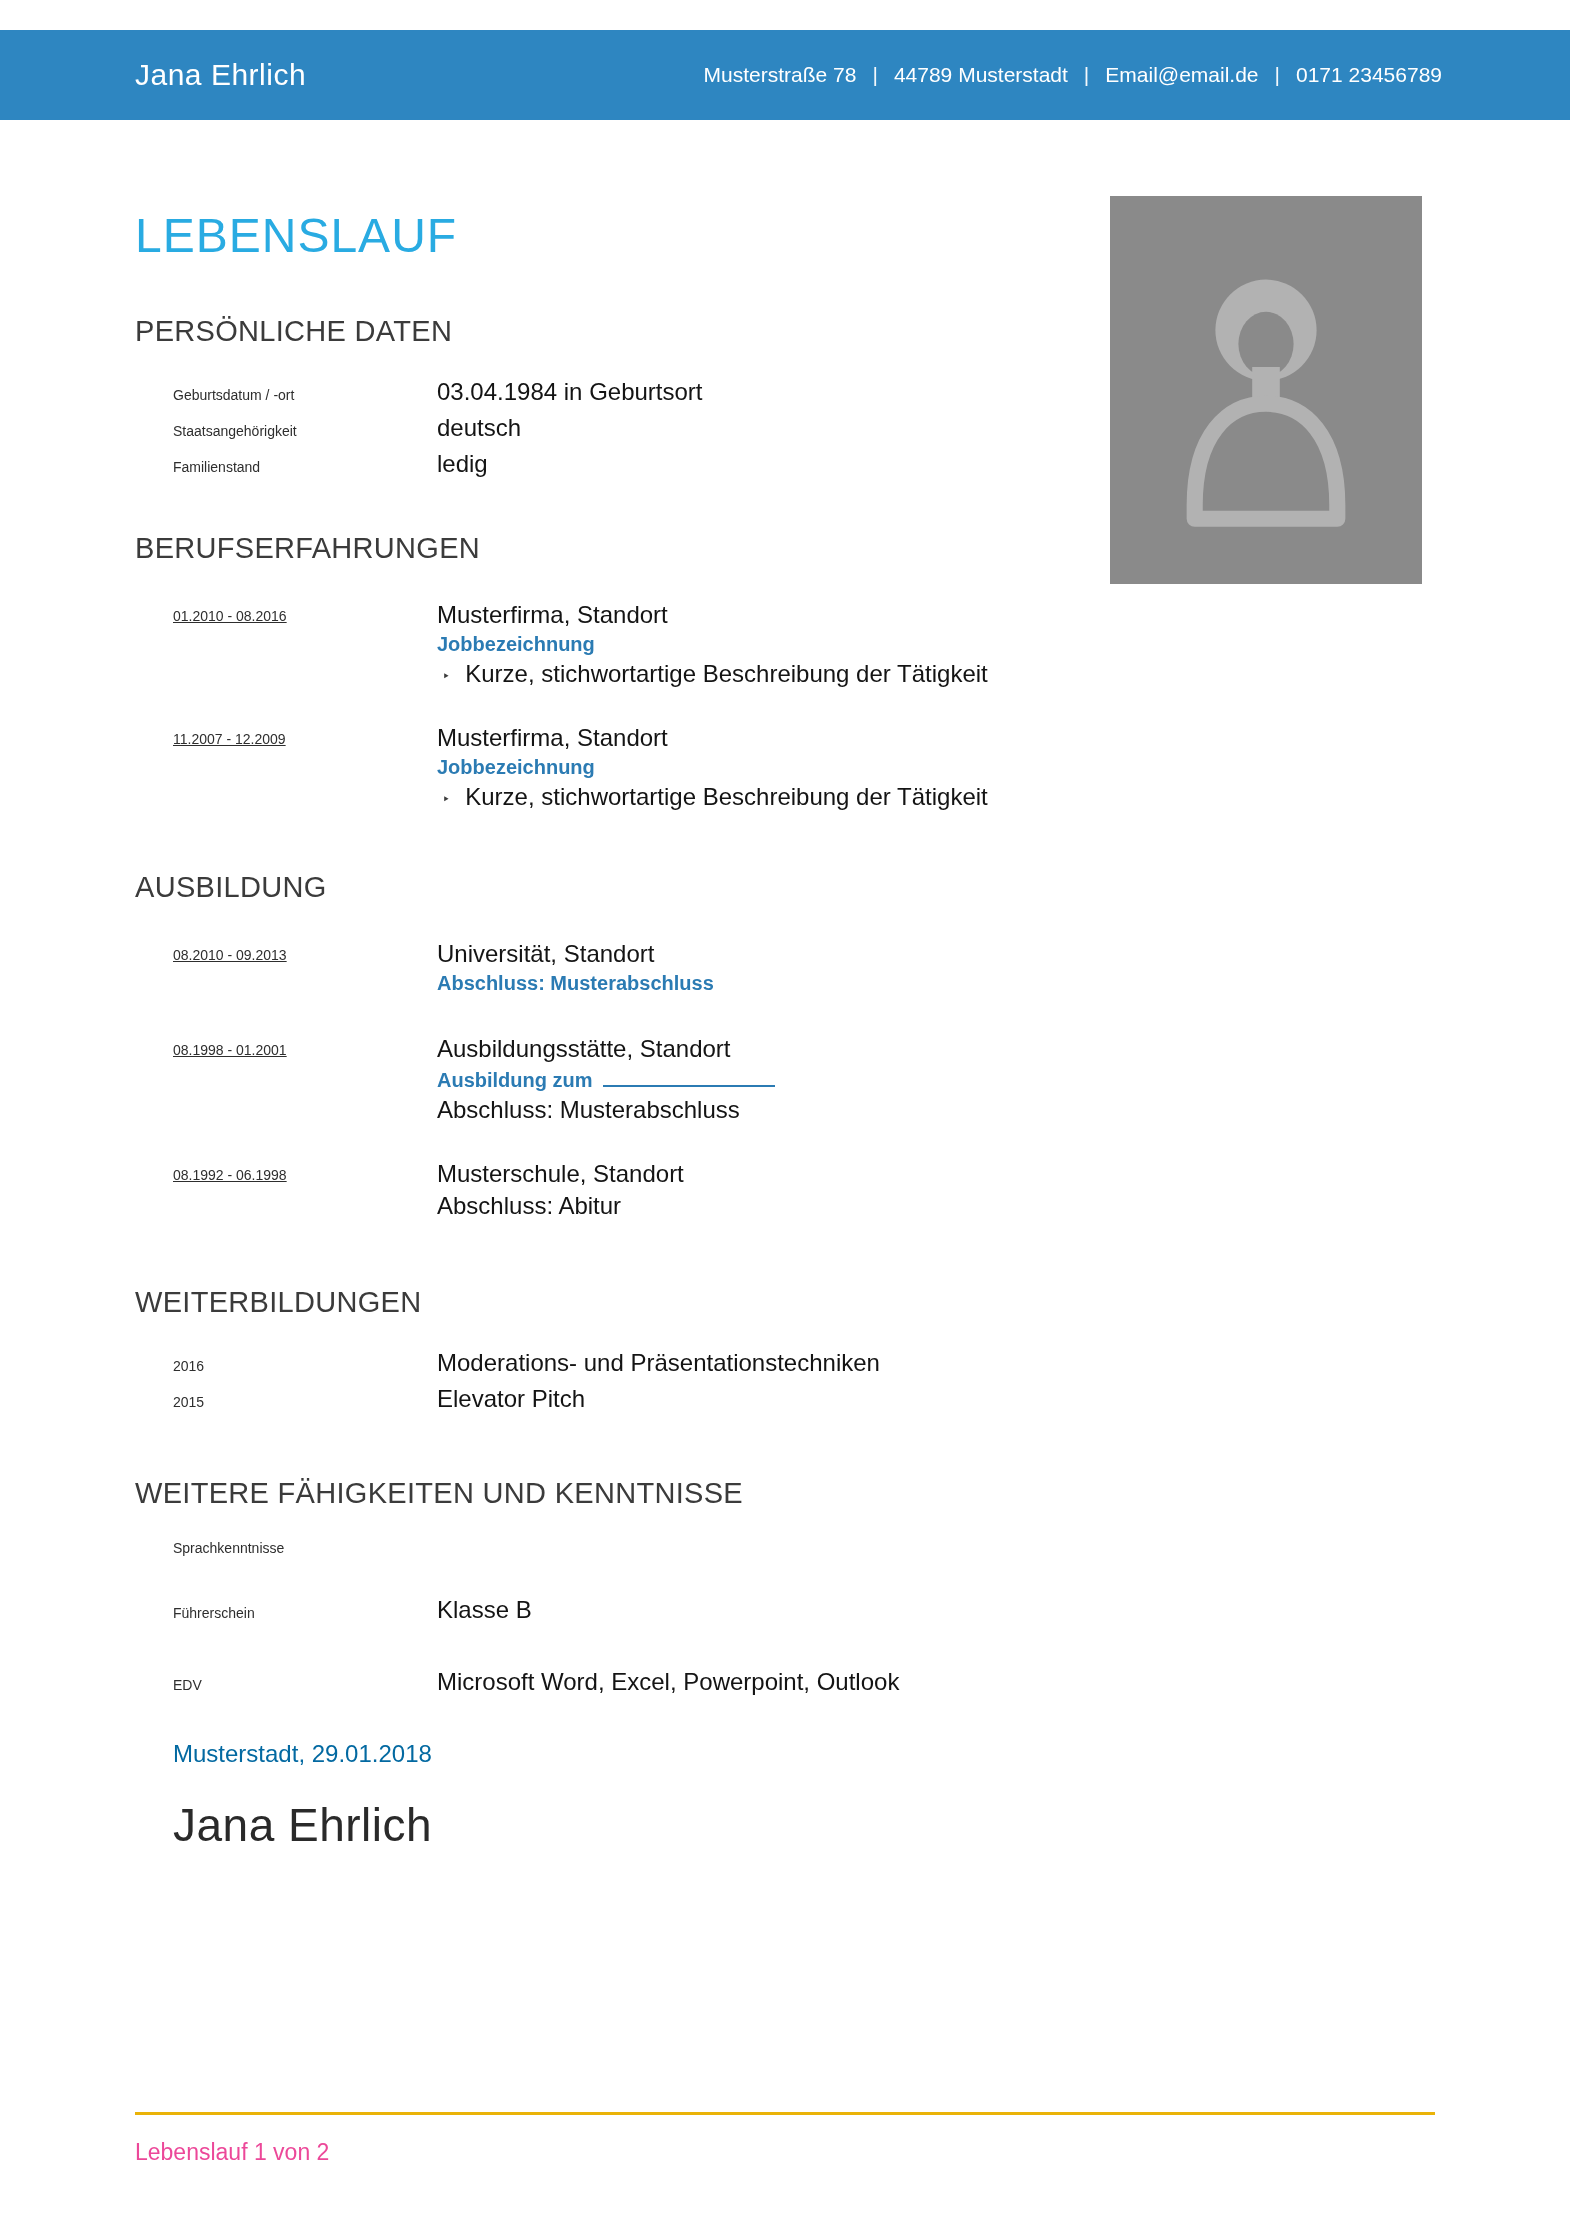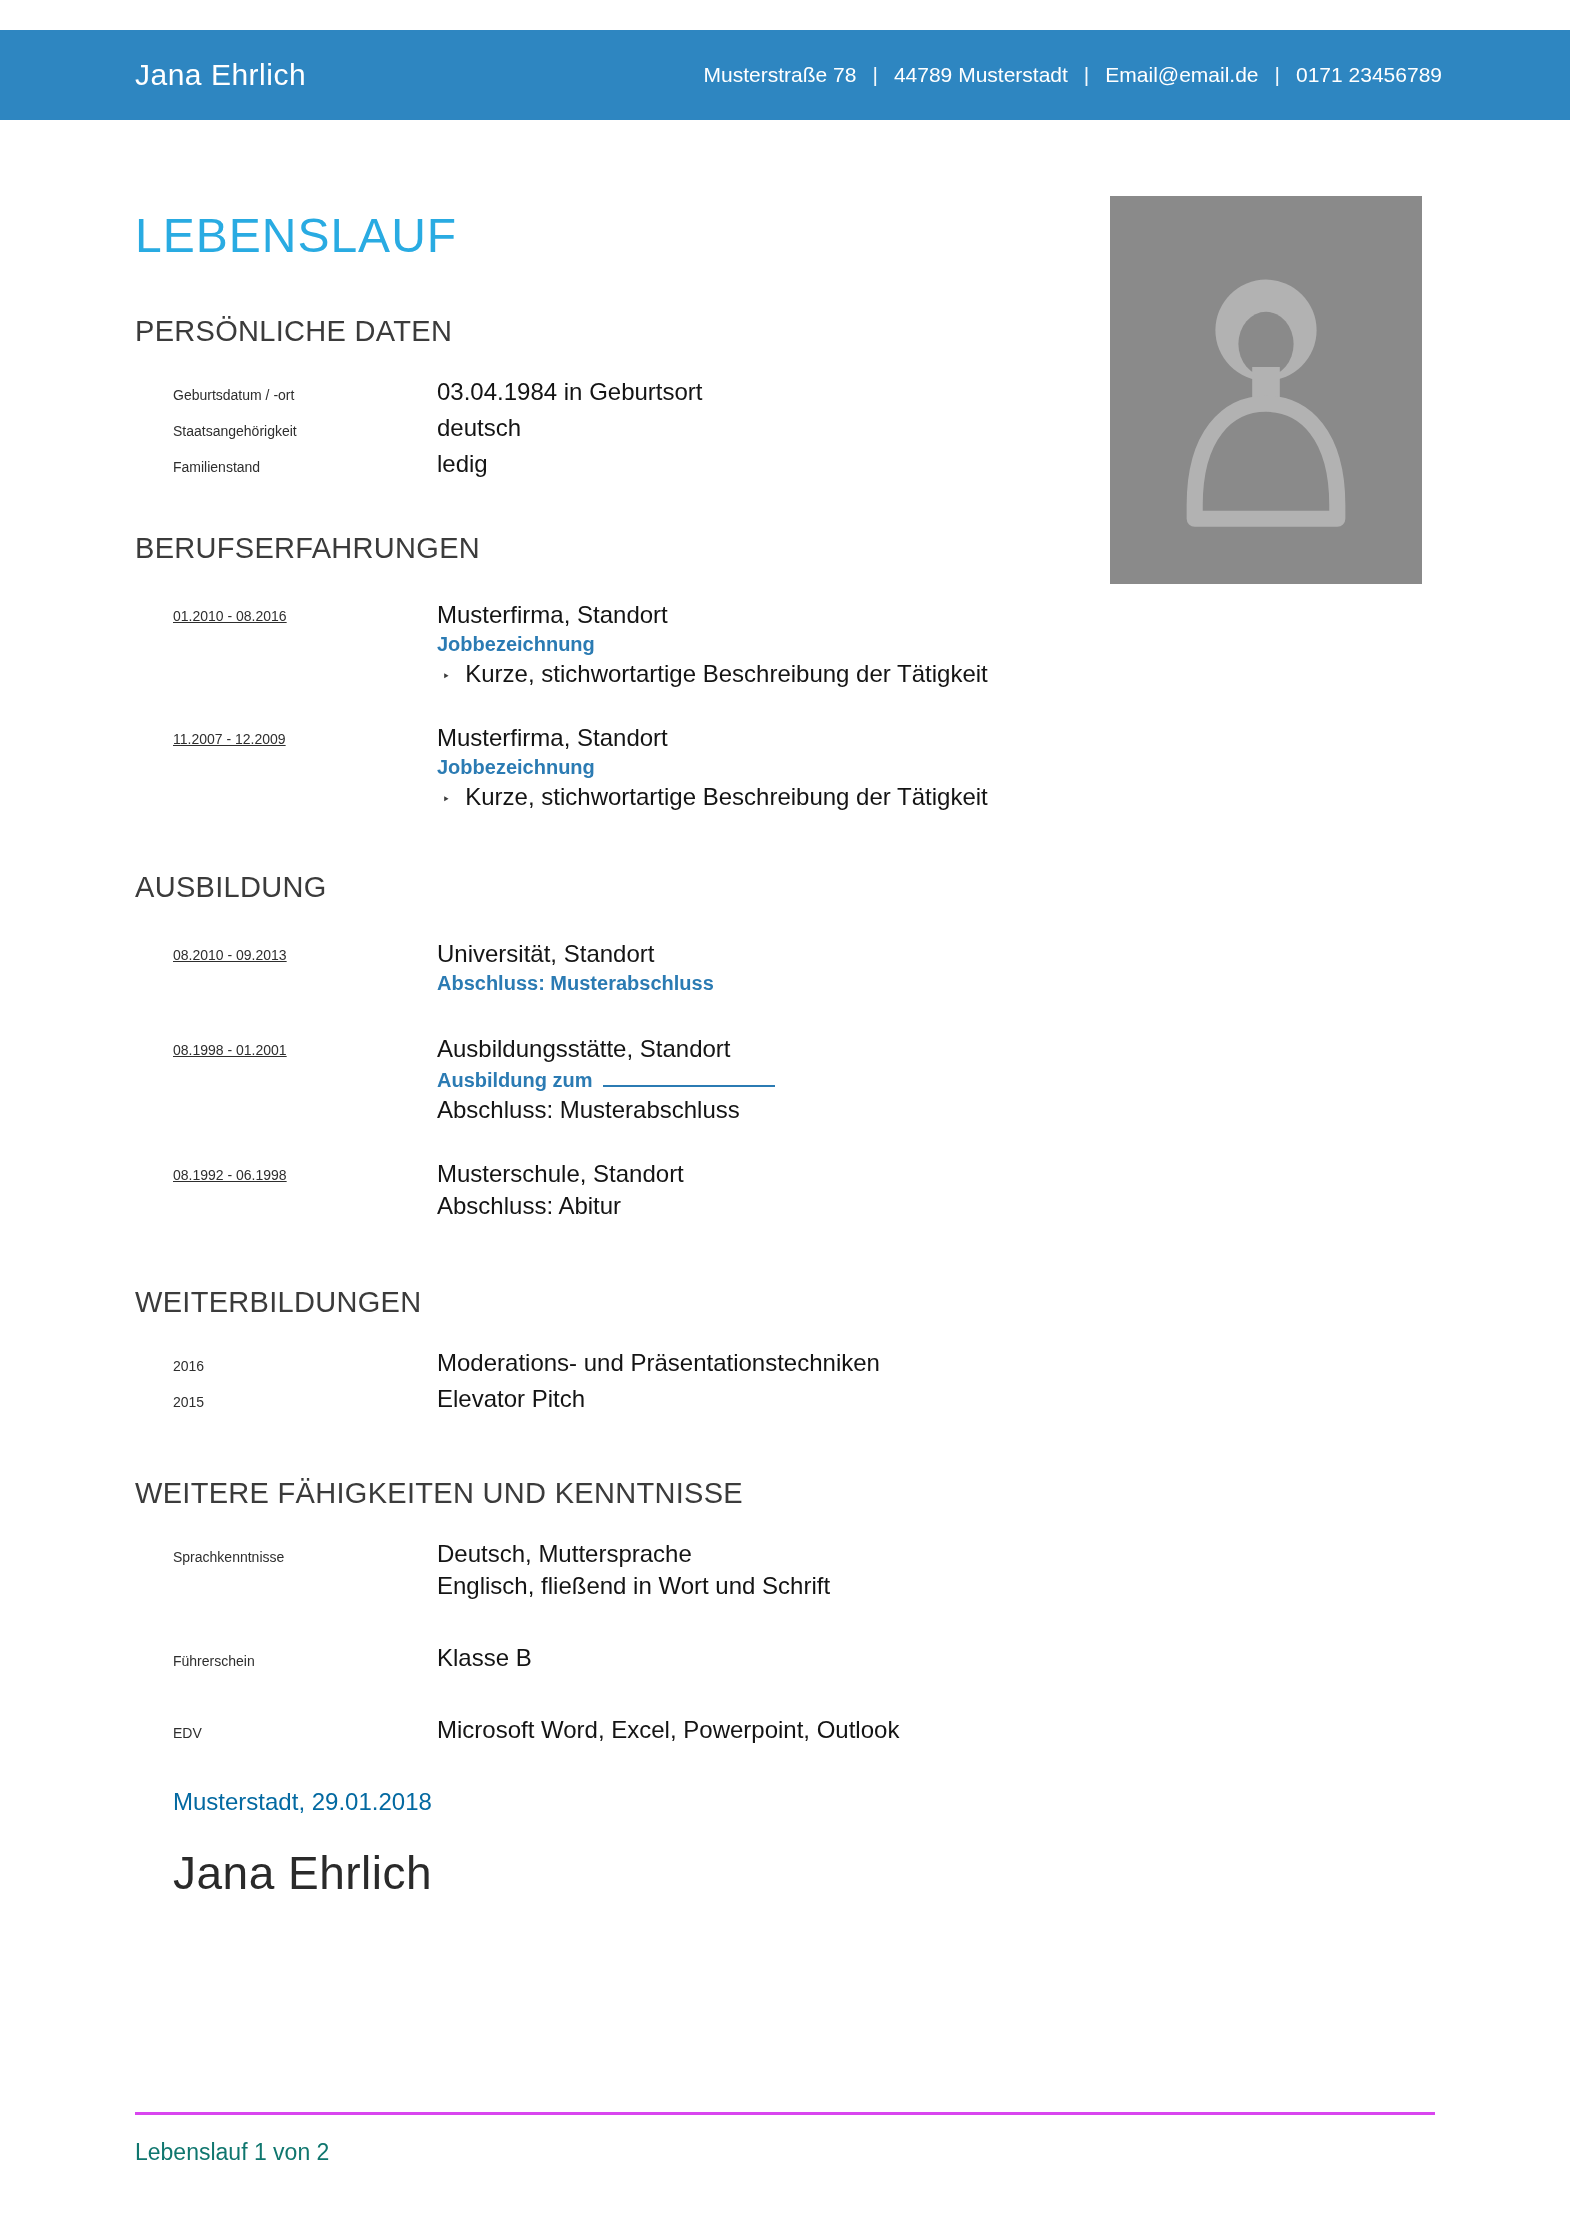--- a/index.html
+++ b/index.html
@@ -70,23 +70,23 @@
   .plain-line { font-size:24px; color:#141414; margin-top:4px; }
   
   .skill-row { display:flex; align-items:baseline; margin-bottom:40px; }
   .skill-lines div { margin-bottom:4px; }
   
   .place-date { margin-top:14px; font-size:24px; color:#0369a1; padding-left:38px; }
   .signature { margin-top:30px; padding-left:38px; font-size:46px; font-weight:400; color:#2a2a2a; letter-spacing:.5px; }
   
   .footer {
     position:absolute; left:135px; right:135px; top:2112px;
-    border-top:3px solid #d946ef;
+    border-top:3px solid #eab308;
     padding-top:24px;
-    font-size:23px; color:#0f766e;
+    font-size:23px; color:#ec4899;
   }
 </style>
 </head>
 <body>
 
 <div class="page">
 
   <header class="topbar">
     <span class="name">Jana Ehrlich</span>
     <span class="contact">
@@ -191,24 +191,20 @@
       <div class="grid-row">
         <span class="cell-label">2015</span>
         <span class="cell-value">Elevator Pitch</span>
       </div>
     </div>
 
     <h2 class="section sec-skills">WEITERE FÄHIGKEITEN UND KENNTNISSE</h2>
     <div class="rows">
       <div class="skill-row">
         <span class="cell-label">Sprachkenntnisse</span>
-        <div class="cell-value skill-lines">
-          <div>Deutsch, Muttersprache</div>
-          <div>Englisch, fließend in Wort und Schrift</div>
-        </div>
       </div>
       <div class="skill-row">
         <span class="cell-label">Führerschein</span>
         <div class="cell-value skill-lines">
           <div>Klasse B</div>
         </div>
       </div>
       <div class="skill-row">
         <span class="cell-label">EDV</span>
         <div class="cell-value skill-lines">

